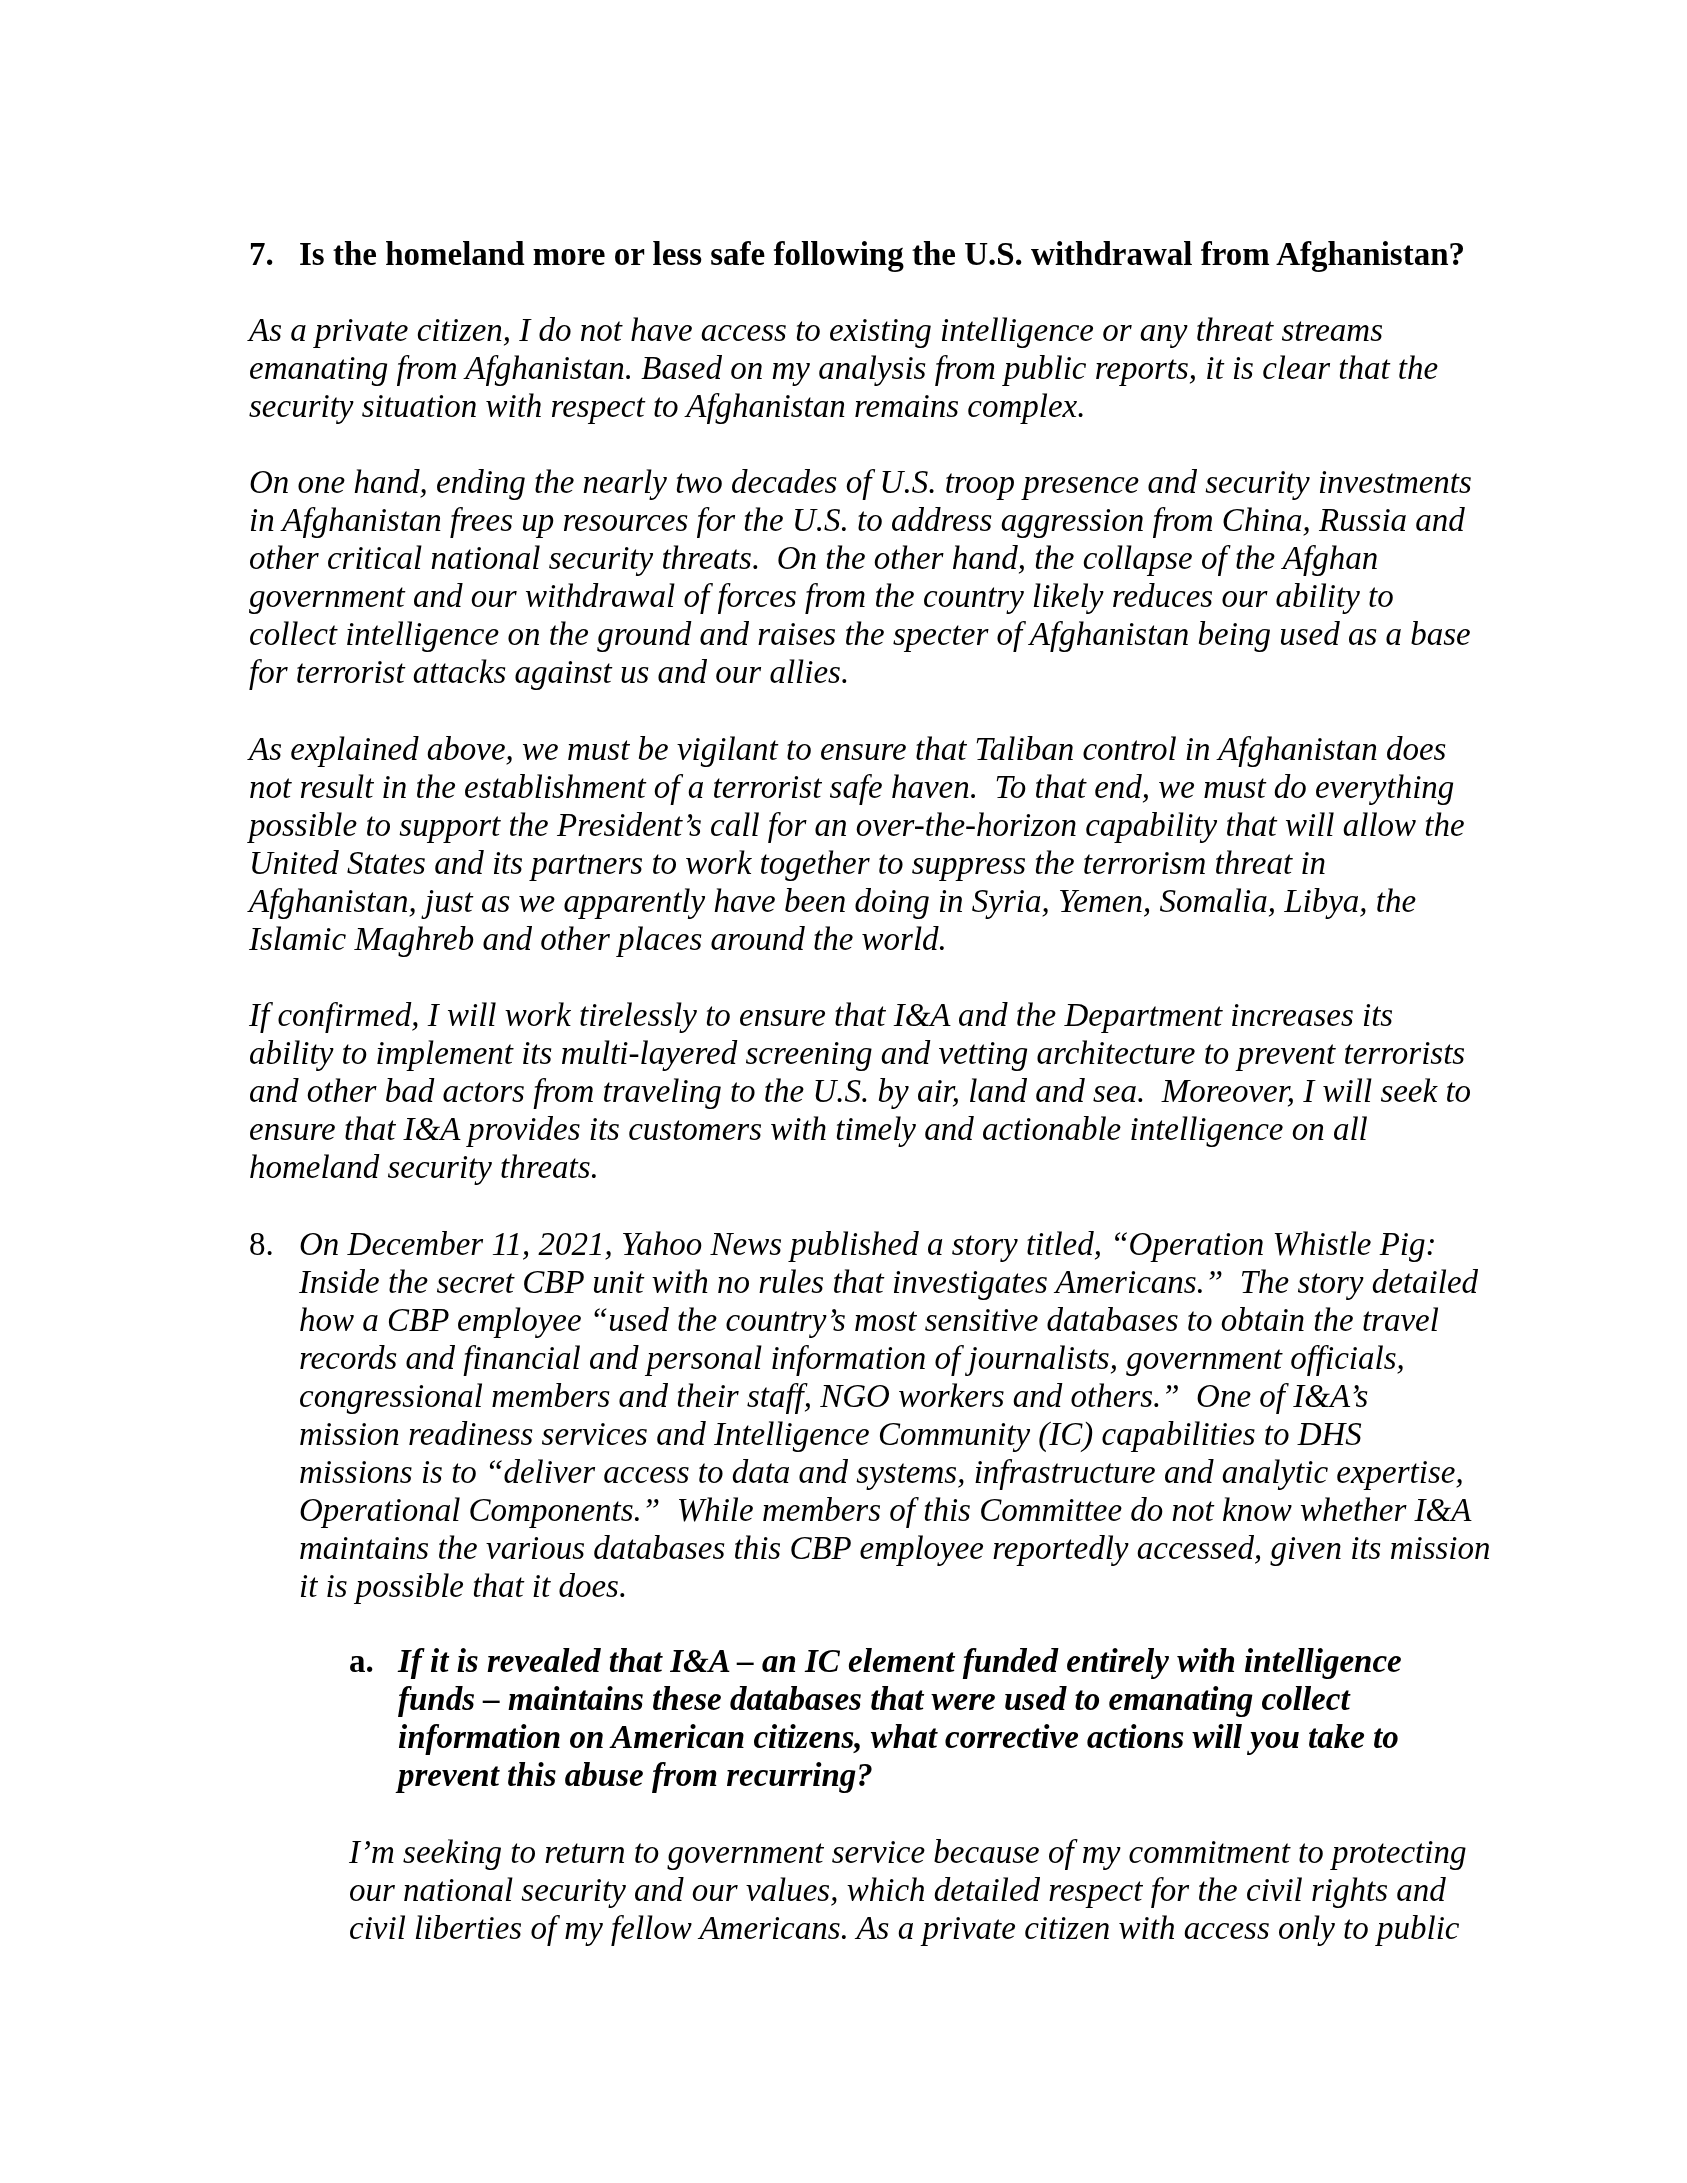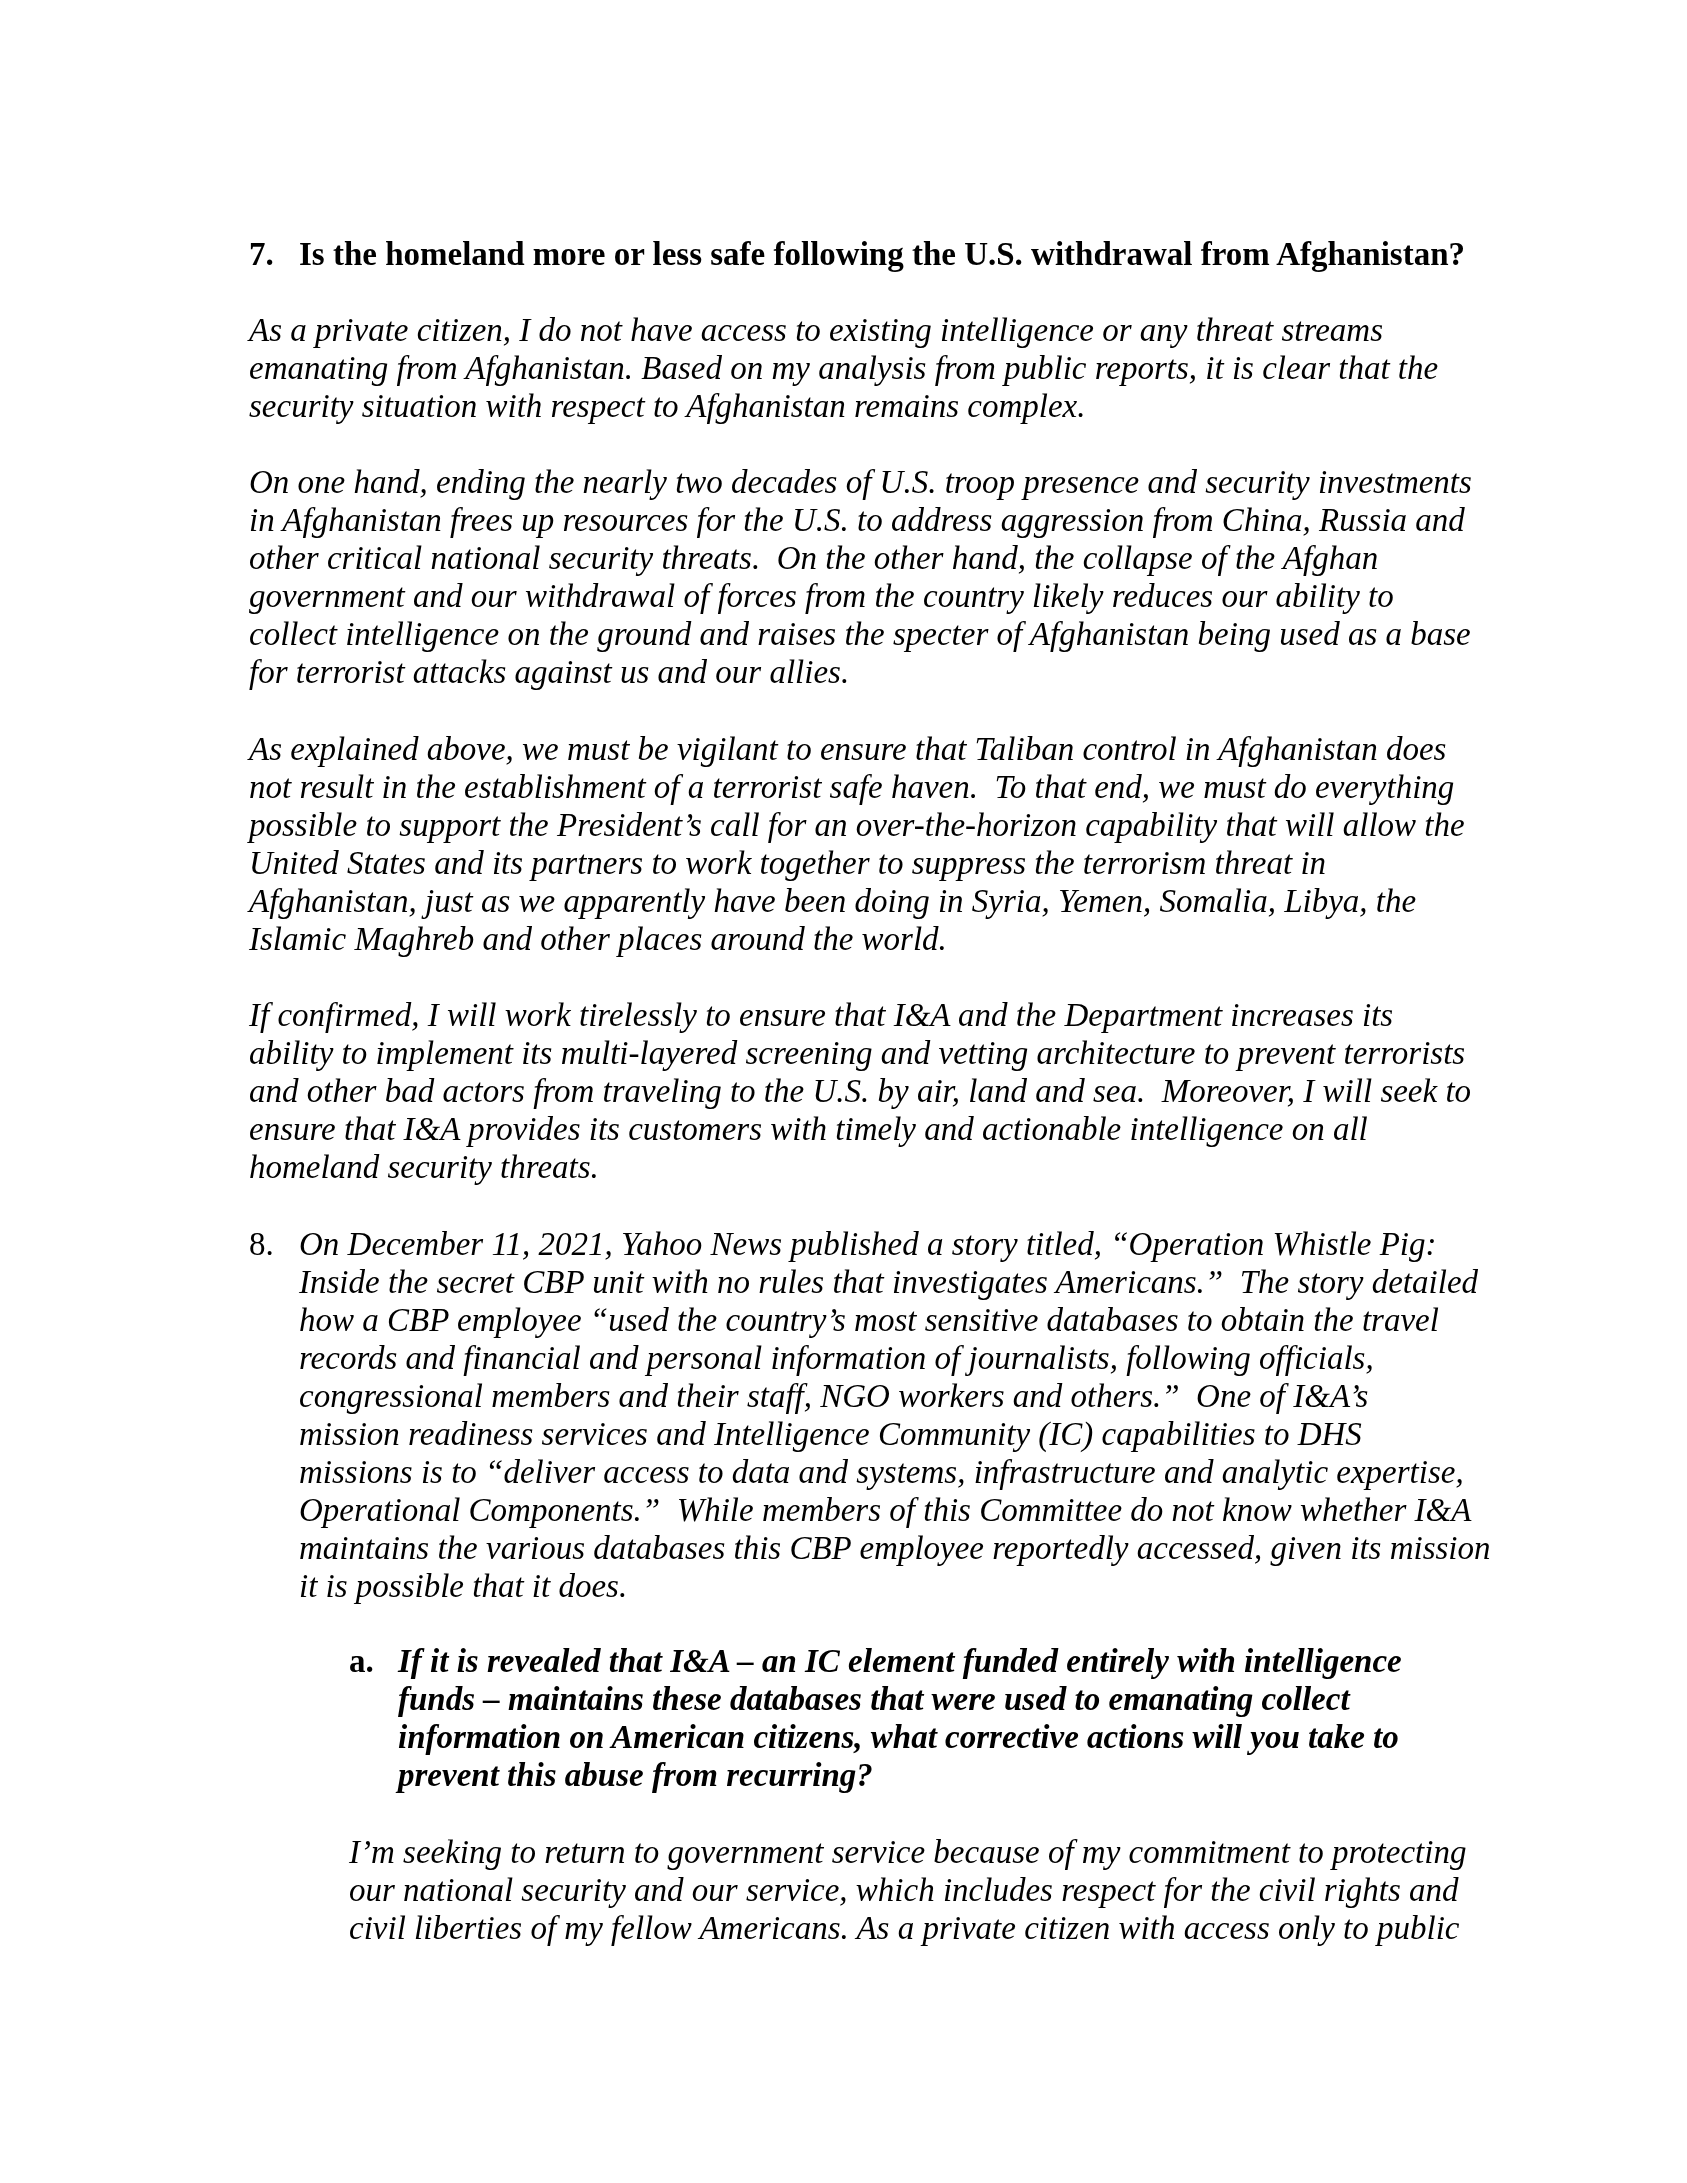--- a/index.html
+++ b/index.html
@@ -56,21 +56,21 @@
     <span class="line">ensure that I&amp;A provides its customers with timely and actionable intelligence on all</span>
     <span class="line">homeland security threats.</span>
   </div>
 
   <div class="block" style="left:0; top:1225px; width:1687px;">
     <span class="num" style="left:249px; top:0;">8.</span>
     <div style="position:absolute; left:299px; top:0;">
       <span class="line">On December 11, 2021, Yahoo News published a story titled, “Operation Whistle Pig:</span>
       <span class="line">Inside the secret CBP unit with no rules that investigates Americans.”  The story detailed</span>
       <span class="line">how a CBP employee “used the country’s most sensitive databases to obtain the travel</span>
-      <span class="line">records and financial and personal information of journalists, following officials,</span>
+      <span class="line">records and financial and personal information of journalists, government officials,</span>
       <span class="line">congressional members and their staff, NGO workers and others.”  One of I&amp;A’s</span>
       <span class="line">mission readiness services and Intelligence Community (IC) capabilities to DHS</span>
       <span class="line">missions is to “deliver access to data and systems, infrastructure and analytic expertise,</span>
       <span class="line">Operational Components.”  While members of this Committee do not know whether I&amp;A</span>
       <span class="line">maintains the various databases this CBP employee reportedly accessed, given its mission</span>
       <span class="line">it is possible that it does.</span>
     </div>
   </div>
 
   <div class="block bold" style="left:0; top:1642px; width:1687px;">
@@ -78,18 +78,18 @@
     <div style="position:absolute; left:398px; top:0;">
       <span class="line">If it is revealed that I&amp;A – an IC element funded entirely with intelligence</span>
       <span class="line">funds – maintains these databases that were used to emanating collect</span>
       <span class="line">information on American citizens, what corrective actions will you take to</span>
       <span class="line">prevent this abuse from recurring?</span>
     </div>
   </div>
 
   <div class="block" style="left:349px; top:1833px;">
     <span class="line">I’m seeking to return to government service because of my commitment to protecting</span>
-    <span class="line">our national security and our service, which includes respect for the civil rights and</span>
+    <span class="line">our national security and our values, which detailed respect for the civil rights and</span>
     <span class="line">civil liberties of my fellow Americans. As a private citizen with access only to public</span>
   </div>
 
 </div>
 
 
 </body></html>

